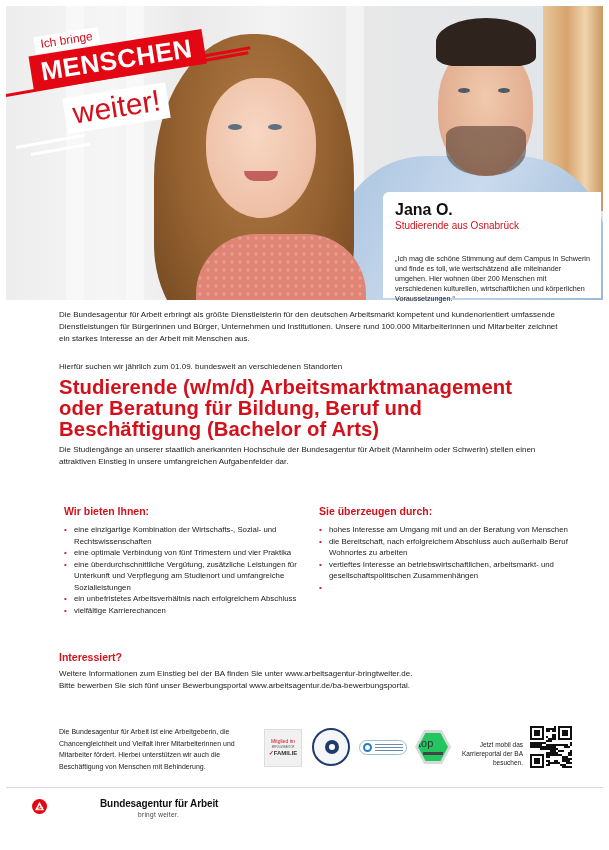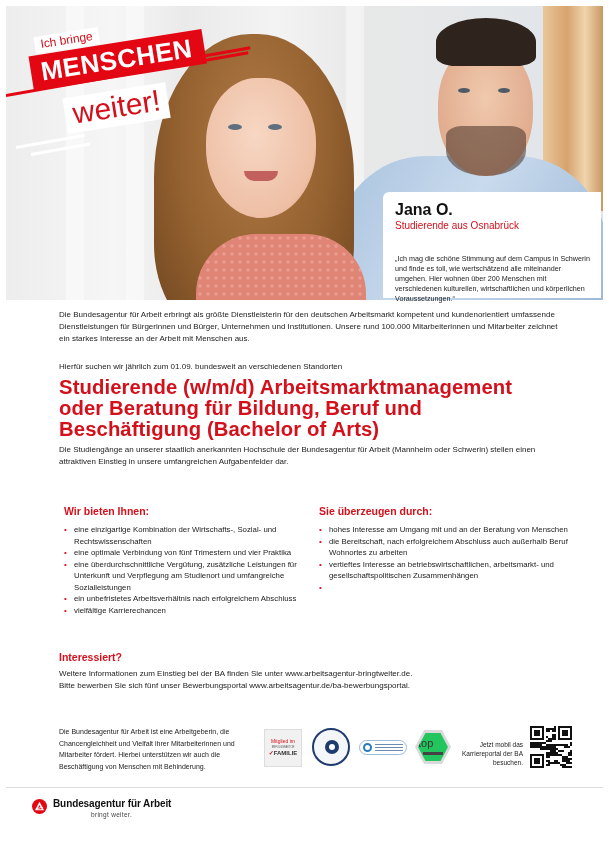--- a/index.html
+++ b/index.html
@@ -97,21 +97,21 @@
                clip-path: polygon(25% 0, 75% 0, 100% 50%, 75% 100%, 25% 100%, 0 50%); }
   .badge-top .inner { position: absolute; left: 3px; top: 3px; width: 30px; height: 28px; background: #22c55e;
                       clip-path: polygon(25% 0, 75% 0, 100% 50%, 75% 100%, 25% 100%, 0 50%); }
   .badge-top .txt { font-size: 11px; color: #333; line-height: 13px; margin-top: 4px; }
   .badge-top .bar { position: absolute; left: 5px; bottom: 6px; width: 20px; height: 3px; background: #444; }
 
   .mobile-text { position: absolute; left: 400px; top: 14px; width: 64px; text-align: right; font-size: 6.5px; line-height: 9px; color: #222; }
   .qr { position: absolute; left: 471px; top: 0; width: 42px; height: 42px; }
 
   .divider { position: absolute; left: 6px; top: 787px; width: 597px; height: 1px; background: #dcdcdc; }
-  .logo { position: absolute; left: 32px; top: 798px; height: 28px; display: flex; align-items: flex-start; }
+  .logo { position: absolute; left: 32px; top: 798px; height: 28px; display: flex; align-items: flex-start; gap: 47px; }
   .logo .mark { width: 15px; height: 15px; margin-top: 1px; }
   .logo .txt { margin-left: 6px; }
   .logo .name { font-size: 10px; font-weight: bold; color: #111; line-height: 12px; letter-spacing: -0.1px; }
   .logo .claim { font-size: 6.5px; color: #444; margin-left: 38px; line-height: 9px; letter-spacing: 0.3px; }
 </style>
 </head>
 <body>
 
 <div class="hero">
   <div class="curtain" style="left:60px"></div>

